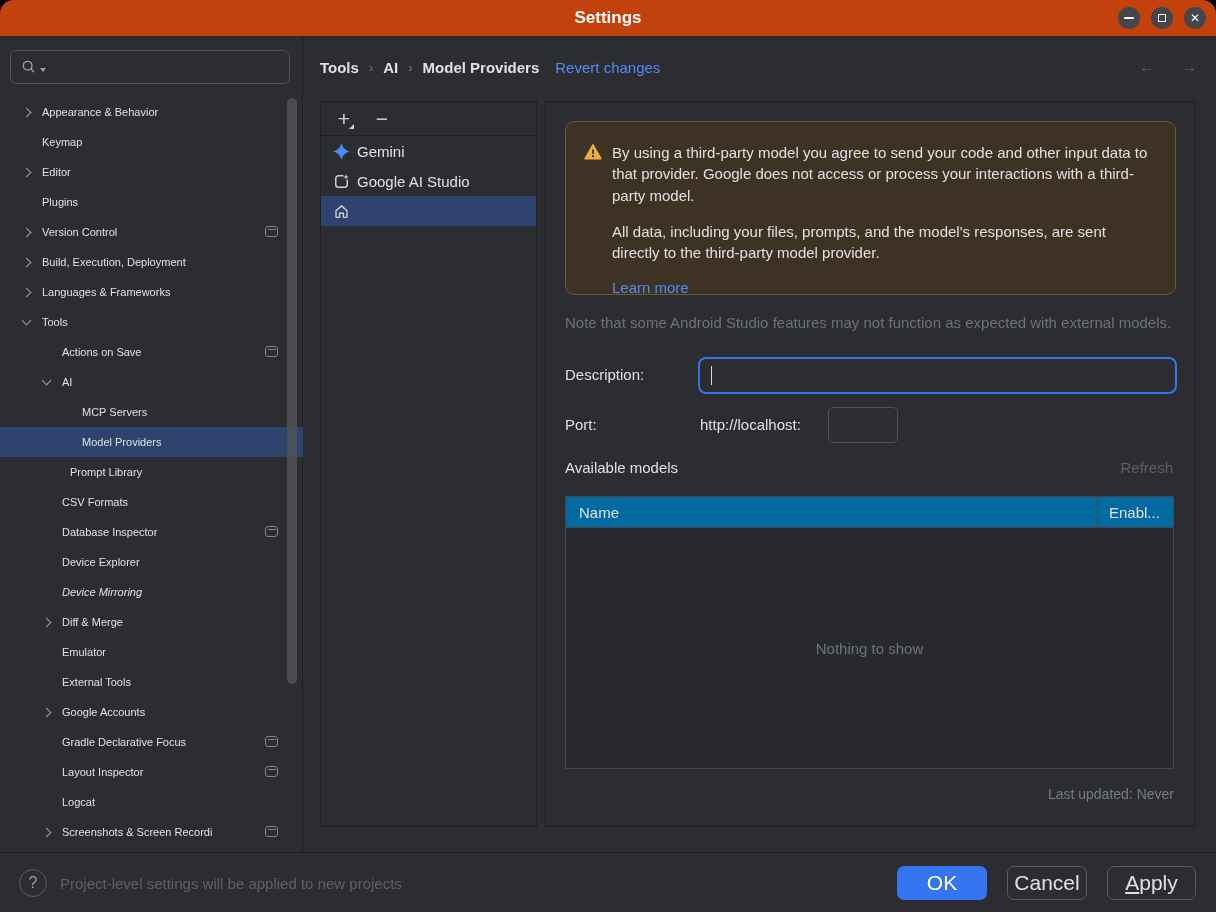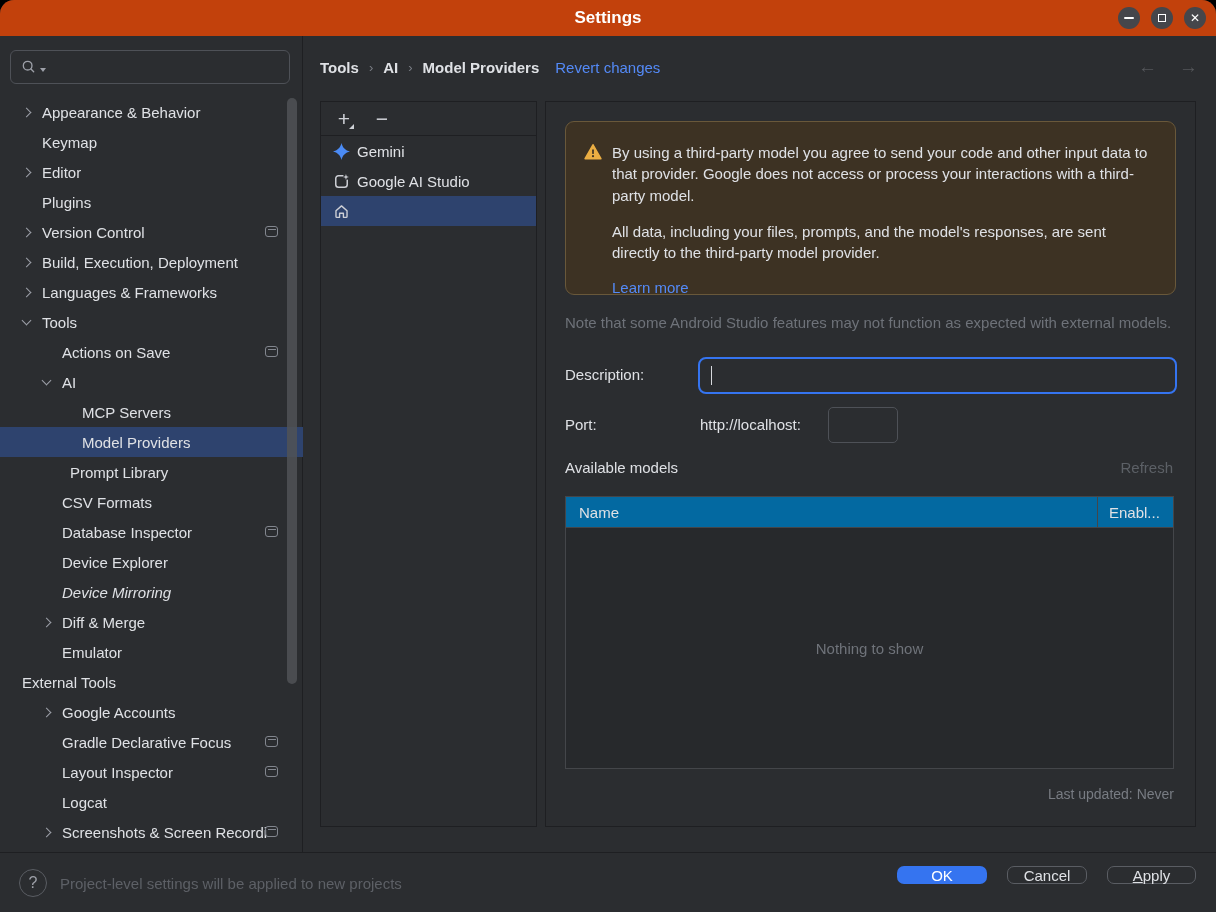--- a/index.html
+++ b/index.html
@@ -17,21 +17,21 @@
 
   
   #main { position:absolute; left:0; top:36px; width:1216px; height:816px; background:#2b2d30; }
 
   
   #sidebar { position:absolute; left:0; top:0; width:303px; height:816px; border-right:1px solid #1e1f22; }
   #search-wrap { position:absolute; left:10px; top:14px; width:280px; height:34px; border:1px solid #4e5157; border-radius:6px; display:flex; align-items:center; padding-left:9px; gap:2px; }
   #search-wrap input { background:transparent; border:none; outline:none; color:#dfe1e5; font-size:14px; width:220px; }
   .search-caret { width:0; height:0; border-left:3.5px solid transparent; border-right:3.5px solid transparent; border-top:4px solid #9da0a8; margin-top:6px; }
   #tree { position:absolute; left:0; top:61px; width:303px; }
-  .tree-row { height:30px; display:flex; align-items:center; font-size:15px; color:#dfe1e5; position:relative; cursor:default; white-space:nowrap; overflow:hidden; }
+  .tree-row { height:30px; display:flex; align-items:center; font-size:11px; color:#dfe1e5; position:relative; cursor:default; white-space:nowrap; overflow:hidden; }
   .tree-row.selected { background:#2e436e; }
   .chev-slot { width:22px; display:flex; align-items:center; justify-content:flex-start; flex:none; }
   .chev { width:7px; height:7px; border-right:1.6px solid #9da0a8; border-bottom:1.6px solid #9da0a8; display:inline-block; margin-left:3px; }
   .chev.right { transform:rotate(-45deg); }
   .chev.down  { transform:rotate(45deg); margin-top:-3px; }
   .badge { position:absolute; right:25px; top:9px; width:13px; height:11px; border:1px solid #82868e; border-radius:3px; }
   .badge::after { content:""; position:absolute; left:1.5px; right:1.5px; top:2px; border-top:1.2px solid #82868e; }
   #tree-scrollbar { position:absolute; left:287px; top:62px; width:10px; height:586px; background:#505256; border-radius:5px; opacity:.85; }
 
   
@@ -72,21 +72,21 @@
   .th-enabled { width:76px; display:flex; align-items:center; padding-left:11px; border-left:1px solid #44464a; }
   #table-body { height:240px; background:#27292c; display:flex; align-items:center; justify-content:center; }
   #empty-text { color:#6f737a; font-size:15px; }
   #last-updated { position:absolute; right:21px; top:684px; font-size:14px; color:#787c83; }
 
   
   #footer { position:absolute; left:0; top:852px; width:1216px; height:60px; background:#2b2d30; border-top:1px solid #1e1f22; }
   #help-btn { position:absolute; left:19px; top:16px; width:28px; height:28px; border:1px solid #5a5d63; border-radius:50%; display:flex; align-items:center; justify-content:center; color:#9da0a8; font-size:16px; }
   #footer-hint { position:absolute; left:60px; top:22px; font-size:15px; color:#5d6066; }
   #footer-buttons { position:absolute; right:20px; top:13px; display:flex; gap:20px; }
-  .btn { height:18px; border-radius:7px; font-size:15px; display:flex; align-items:center; justify-content:center; color:#dfe1e5; }
+  .btn { height:34px; border-radius:7px; font-size:21px; display:flex; align-items:center; justify-content:center; color:#dfe1e5; }
   #ok-btn { width:90px; background:#3574f0; color:#fff; }
   #cancel-btn { width:80px; border:1px solid #5a5d63; background:transparent; }
   #apply-btn { width:89px; border:1px solid #5a5d63; background:transparent; }
   #apply-btn .mn { text-decoration:underline; }
 </style>
 </head>
 <body>
 
 <div id="window">
 
@@ -207,21 +207,21 @@
           <div class="tree-row" style="padding-left: 40px; text-align: center;">
             <span class="chev-slot">
               <span class="chev right"></span>
             </span>
             <span>Diff &amp; Merge</span>
           </div>
           <div class="tree-row" style="padding-left: 40px;">
             <span class="chev-slot"></span>
             <span>Emulator</span>
           </div>
-          <div class="tree-row" style="">
+          <div class="tree-row" style="padding-left: 40px;">
             <span class="chev-slot"></span>
             <span>External Tools</span>
           </div>
           <div class="tree-row" style="padding-left: 40px;">
             <span class="chev-slot">
               <span class="chev right"></span>
             </span>
             <span>Google Accounts</span>
           </div>
           <div class="tree-row" style="padding-left: 40px;">

